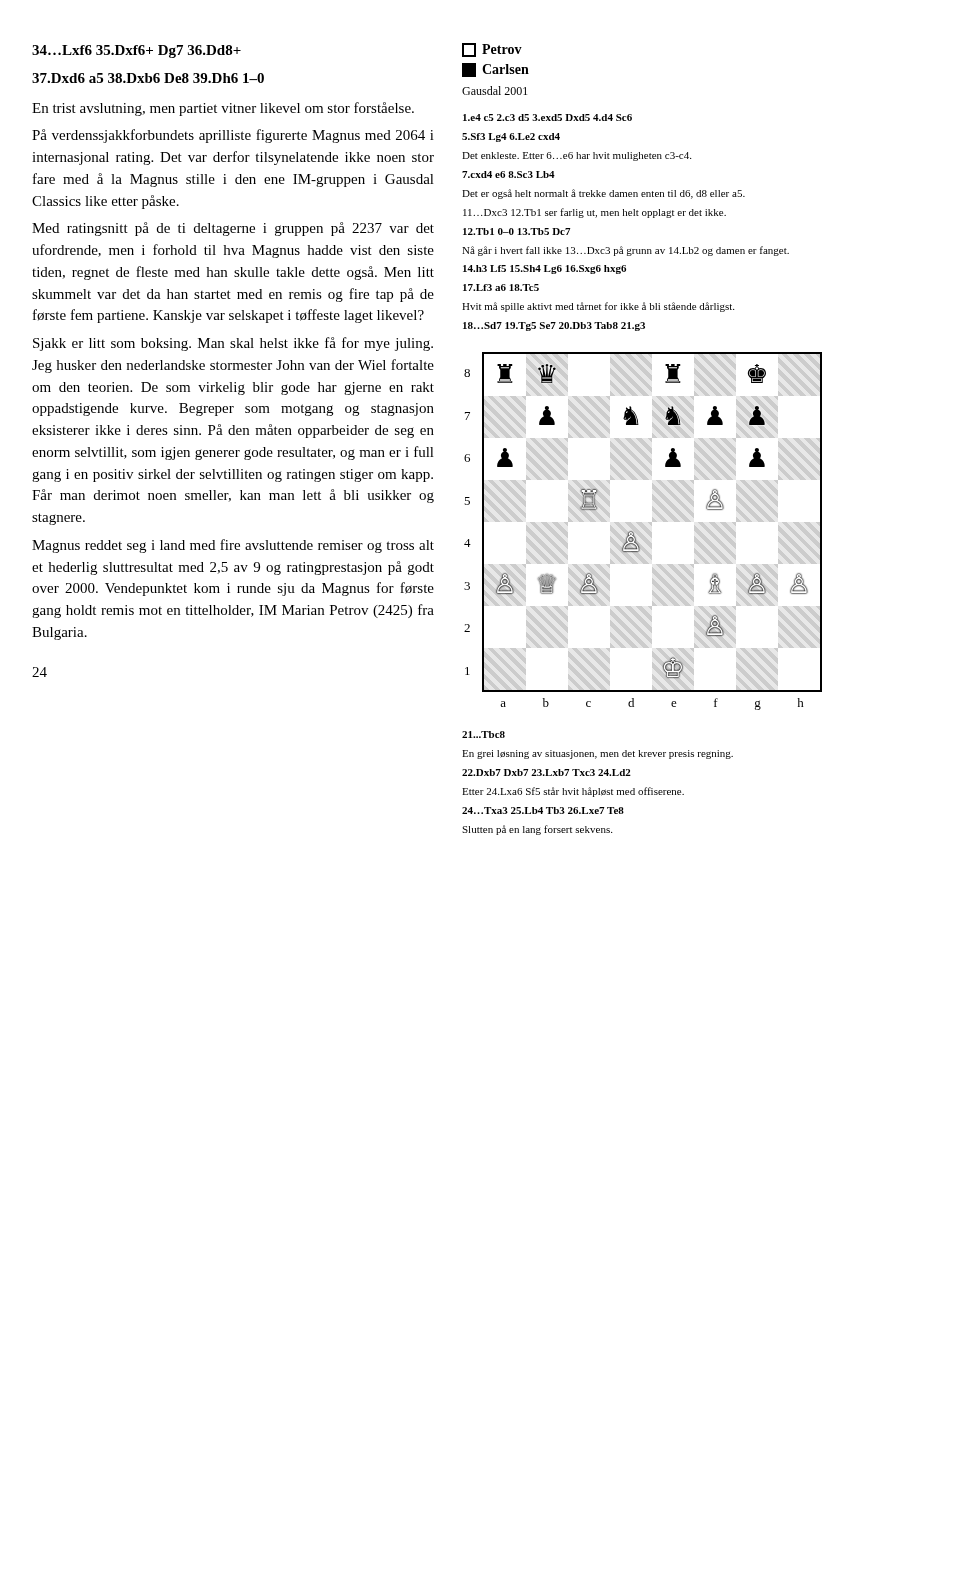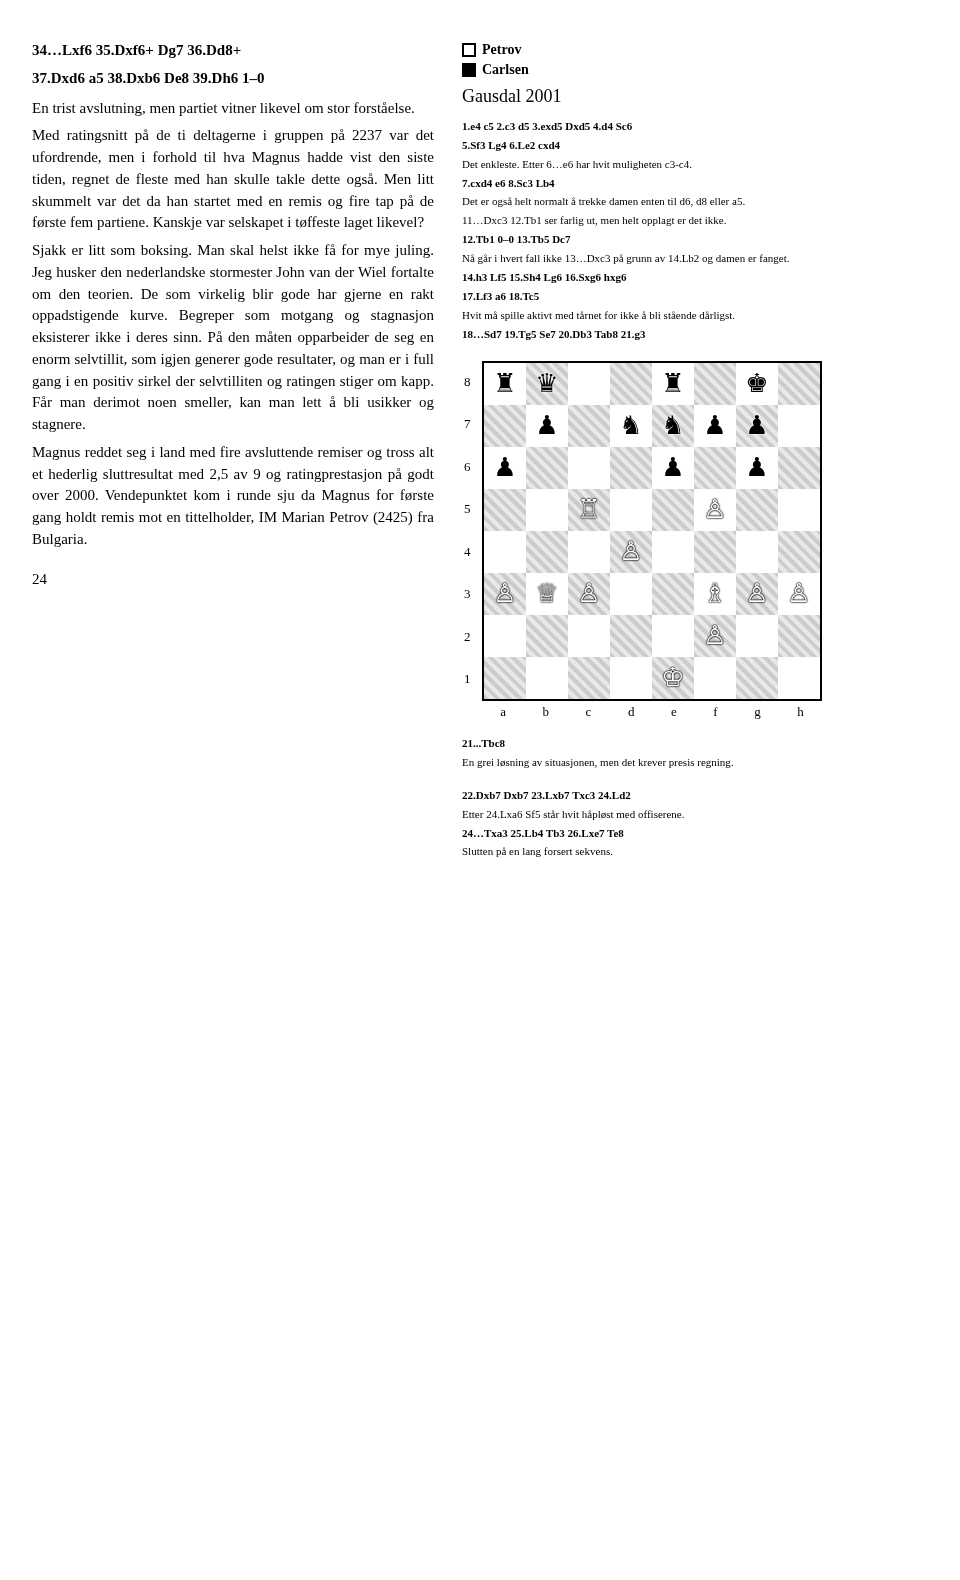--- a/index.html
+++ b/index.html
@@ -56,21 +56,21 @@
       border: 2px solid #000;
       background: #fff;
       display: inline-block;
     }
     .black-square {
       width: 14px; height: 14px;
       background: #000;
       display: inline-block;
     }
     .event-label {
-      font-size: 18px;
+      font-size: 12px;
       font-weight: normal;
       margin-top: 2px;
     }
     
     .chess-board-container {
       margin: 18px 0 12px 0;
     }
     .chess-board {
       width: 340px;
       height: 340px;
@@ -128,20 +128,21 @@
   </style>
 </head>
 <body>
 
 <div class="page">
 
   <div class="left-col">
     <p style="font-weight:bold; text-align:left;">34…Lxf6  35.Dxf6+  Dg7  36.Dd8+</p>
     <p style="font-weight:bold; text-align:left; margin-bottom:8px;">37.Dxd6 a5 38.Dxb6 De8 39.Dh6 1–0</p>
     <p>En trist avslutning, men partiet vitner likevel om stor forståelse.</p>
+    <p>På verdenssjakkforbundets aprilliste figurerte Magnus med 2064 i internasjonal rating. Det var derfor tilsynelatende ikke noen stor fare med å la Magnus stille i den ene IM-gruppen i Gausdal Classics like etter påske.</p>
     <p>Med ratingsnitt på de ti deltagerne i gruppen på 2237 var det ufordrende, men i forhold til hva Magnus hadde vist den siste tiden, regnet de fleste med han skulle takle dette også. Men litt skummelt var det da han startet med en remis og fire tap på de første fem partiene. Kanskje var selskapet i tøffeste laget likevel?</p>
     <p>Sjakk er litt som boksing. Man skal helst ikke få for mye juling. Jeg husker den nederlandske stormester John van der Wiel fortalte om den teorien. De som virkelig blir gode har gjerne en rakt oppadstigende kurve. Begreper som motgang og stagnasjon eksisterer ikke i deres sinn. På den måten opparbeider de seg en enorm selvtillit, som igjen generer gode resultater, og man er i full gang i en positiv sirkel der selvtilliten og ratingen stiger om kapp. Får man derimot noen smeller, kan man lett å bli usikker og stagnere.</p>
     <p>Magnus reddet seg i land med fire avsluttende remiser og tross alt et hederlig sluttresultat med 2,5 av 9 og ratingprestasjon på godt over 2000. Vendepunktet kom i runde sju da Magnus for første gang holdt remis mot en tittelholder, IM Marian Petrov (2425) fra Bulgaria.</p>
     <div class="page-number">24</div>
   </div>
 
   <div class="right-col">
 
     <div class="game-header">
       <div class="player-line">
@@ -302,20 +303,20 @@
             <span>e</span>
             <span>f</span>
             <span>g</span>
             <span>h</span>
           </div>
       </div>
     </div>
 
     <div class="moves-section" id="post-moves-container">
         <div style="margin-bottom: 3px;"><span style="font-weight:bold;">21...Tbc8</span></div>
-        <div style="margin-bottom: 17px;"><span>En grei løsning av situasjonen, men det krever presis regning.</span></div>
+        <div style="margin-bottom: 3px;"><span>En grei løsning av situasjonen, men det krever presis regning.</span></div>
         <div style="margin-bottom: 3px;"><span style="font-weight:bold;">22.Dxb7 Dxb7 23.Lxb7 Txc3 24.Ld2</span></div>
         <div style="margin-bottom: 3px;"><span>Etter 24.Lxa6 Sf5 står hvit håpløst med offiserene.</span></div>
         <div style="margin-bottom: 3px;"><span style="font-weight:bold;">24…Txa3 25.Lb4 Tb3 26.Lxe7 Te8</span></div>
         <div style="margin-bottom: 3px;"><span>Slutten på en lang forsert sekvens.</span></div>
       </div>
   </div>
 </div>
 
 </body></html>

